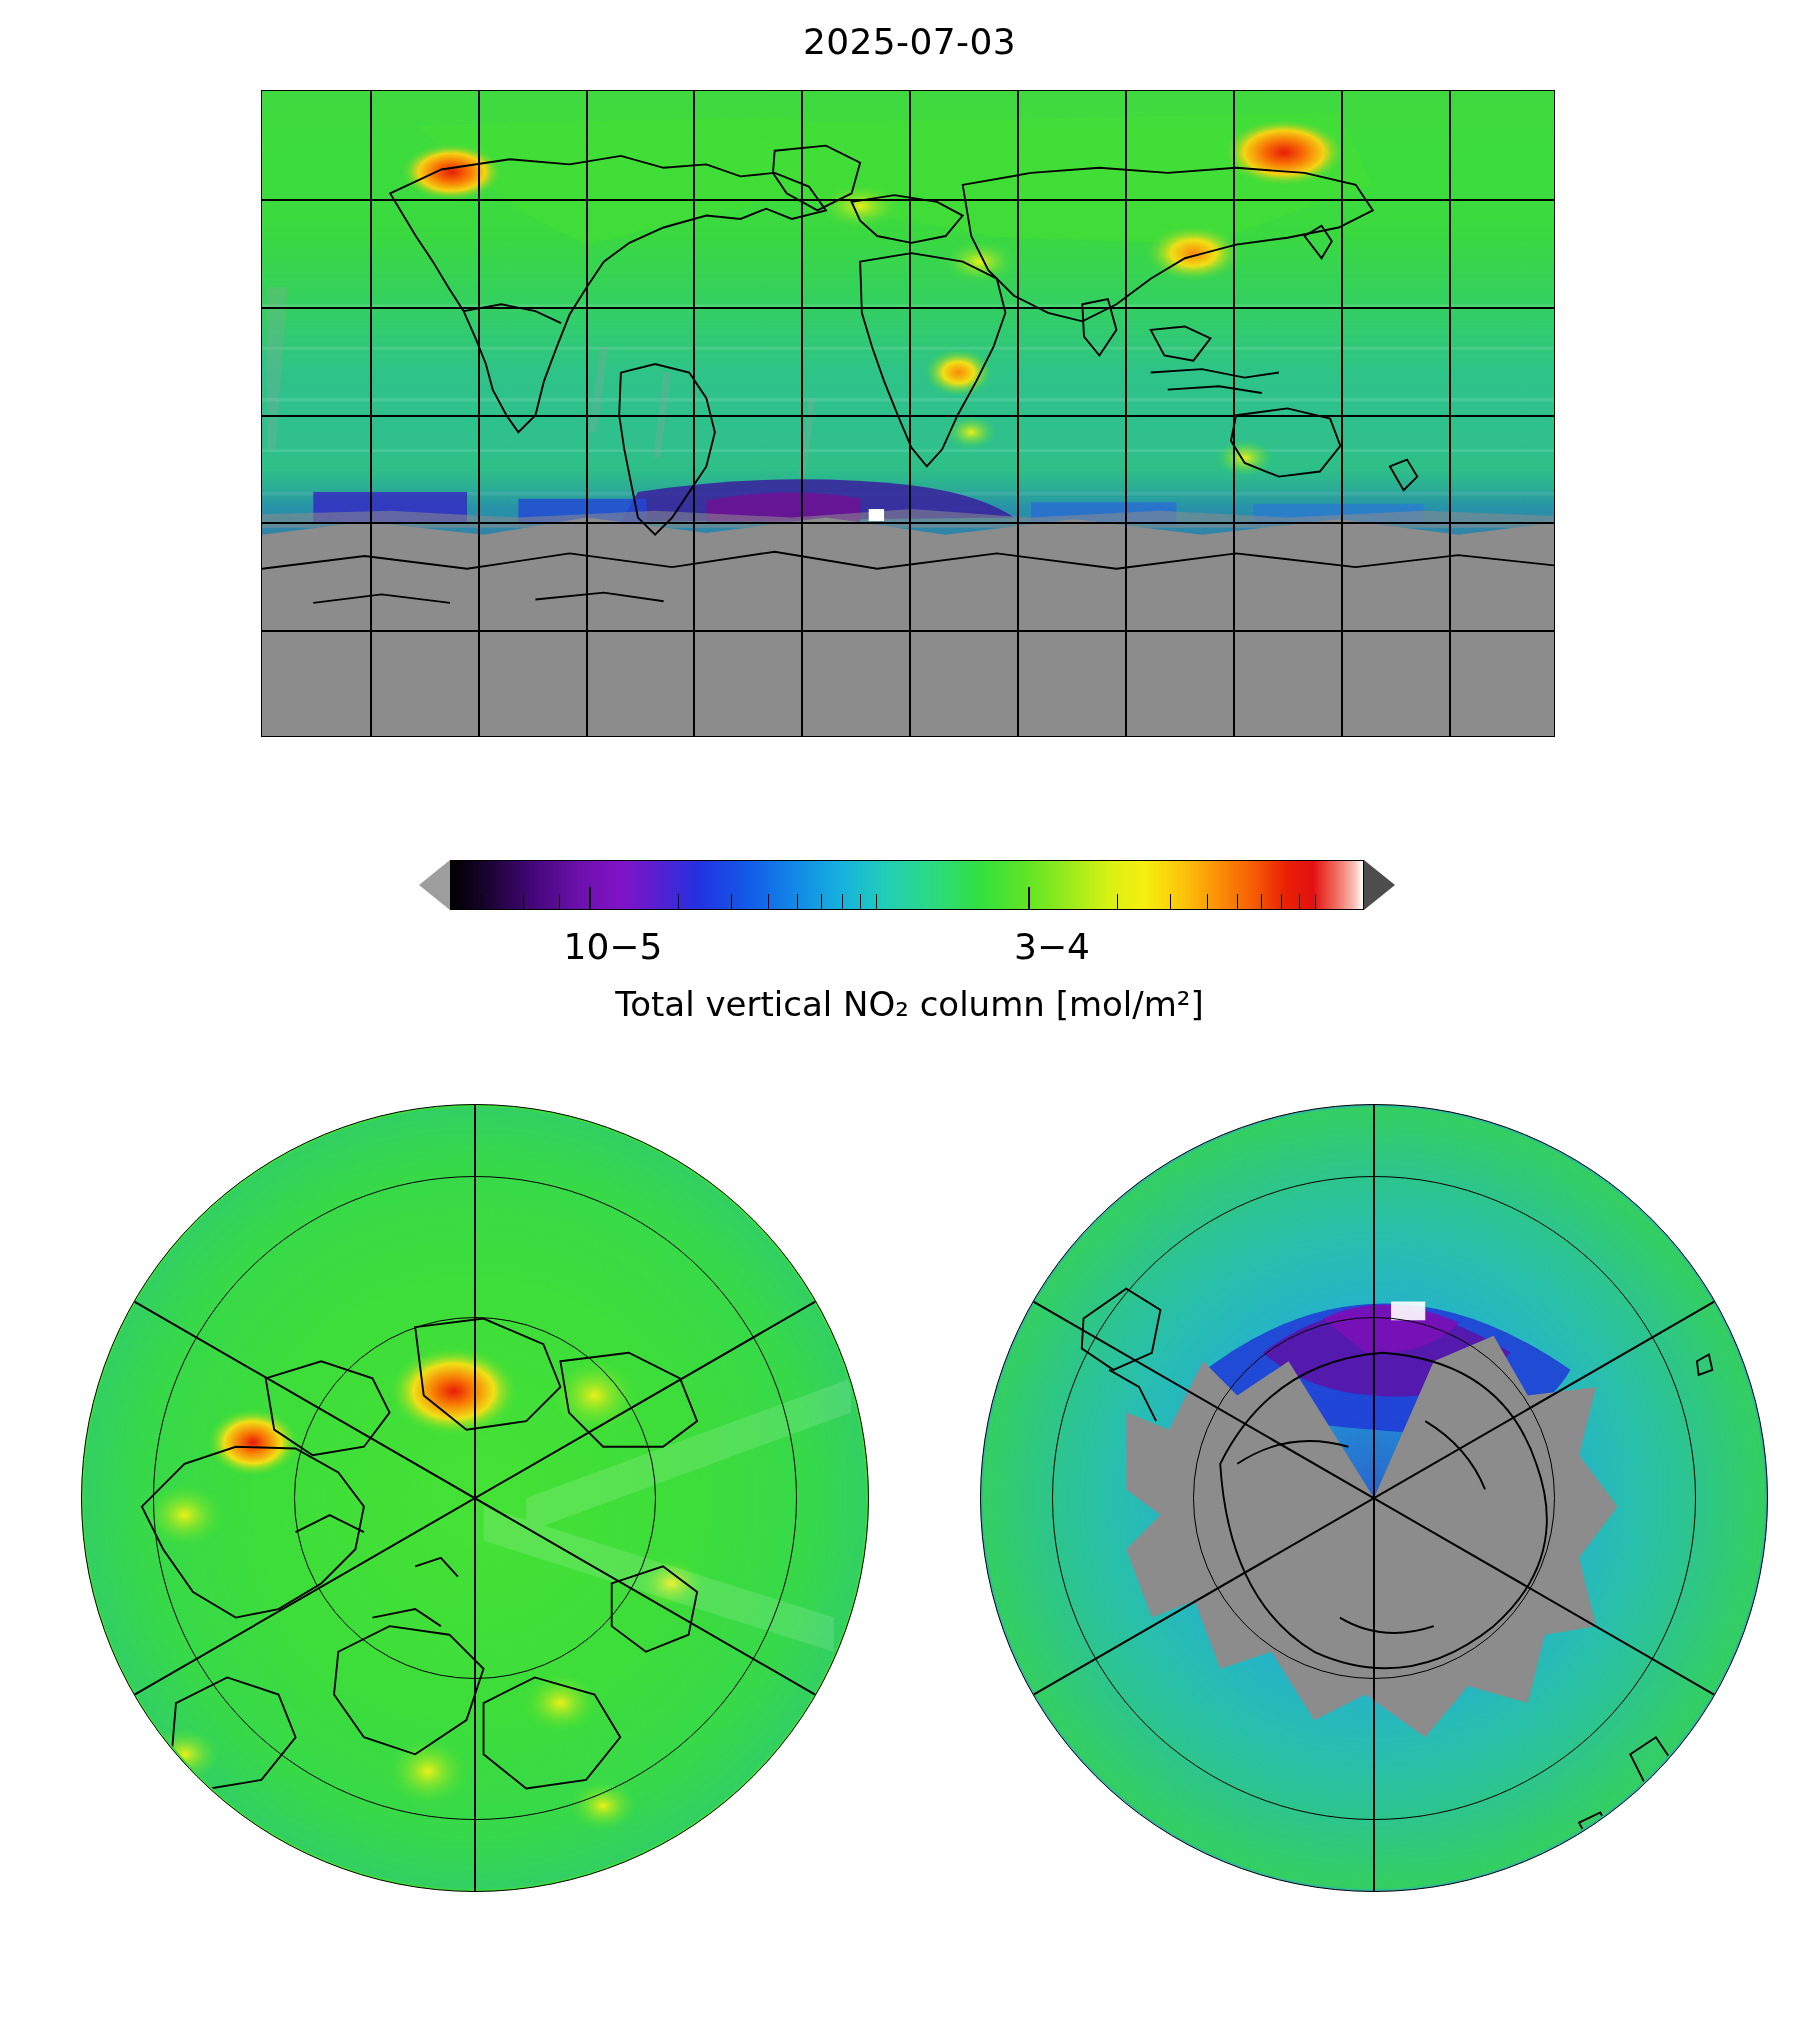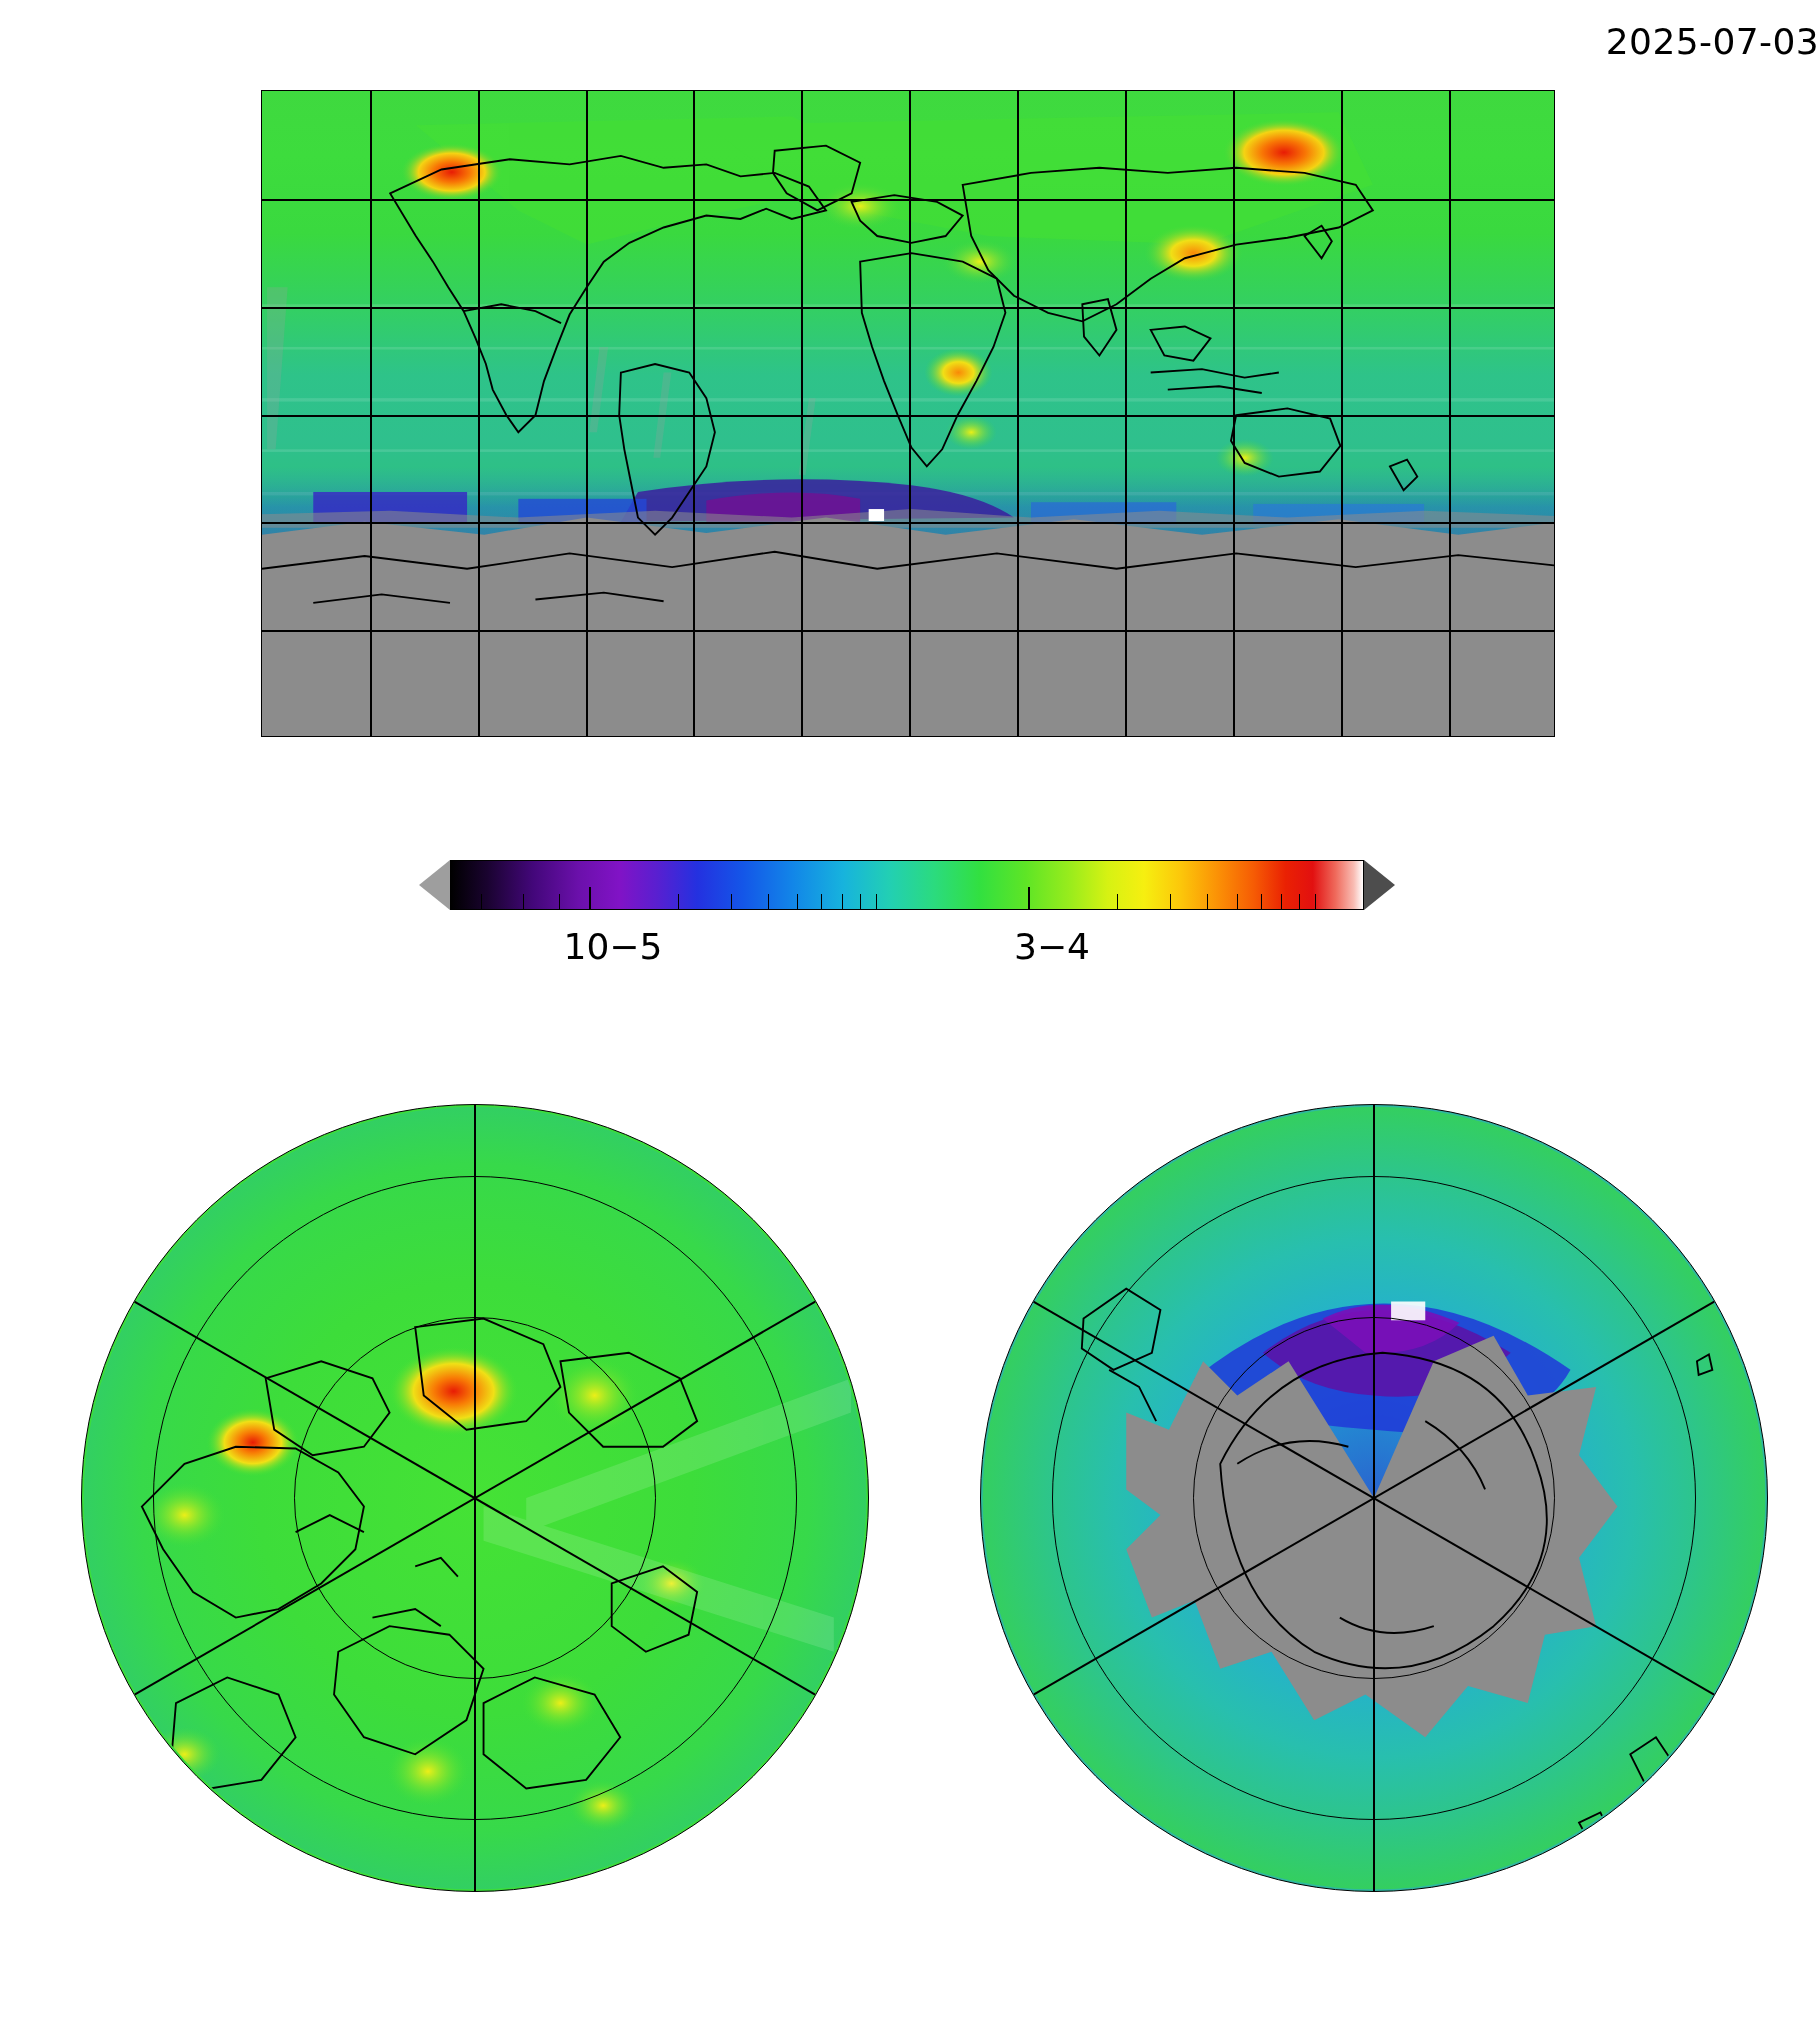--- a/index.html
+++ b/index.html
@@ -22,21 +22,21 @@
     width: 1819px;
     height: 2022px;
   }
 
   
   .fig-title {
     position: absolute;
     left: 0;
     top: 20.5px;
     width: 1819px;
-    text-align: right;
+    text-align: center;
     font-size: 36px;
     letter-spacing: 0.4px;
   }
 
   
   .map-panel {
     position: absolute;
     left: 261px;
     top: 90px;
     width: 1294px;
@@ -352,20 +352,21 @@
     <div class="cbar-tick" style="left:818px"></div>
     <div class="cbar-tick" style="left:842px"></div>
     <div class="cbar-tick" style="left:862px"></div>
     <div class="cbar-tick" style="left:880px"></div>
     <div class="cbar-tick" style="left:896px"></div>
   </div>
 
   <div class="cbar-label" style="left:613px">10−5</div>
   <div class="cbar-label" style="left:1052px">3−4</div>
 
+  <div class="cbar-title">Total vertical NO₂ column [mol/m²]</div>
 
   <div class="polar polar-north">
     <svg class="polar-canvas" viewBox="0 0 920 920">
       <defs>
         <radialGradient id="np-bg">
           <stop offset="0%" stop-color="#45e235"></stop>
           <stop offset="55%" stop-color="#3ddd3a"></stop>
           <stop offset="85%" stop-color="#37d94a"></stop>
           <stop offset="100%" stop-color="#32cf63"></stop>
         </radialGradient>

